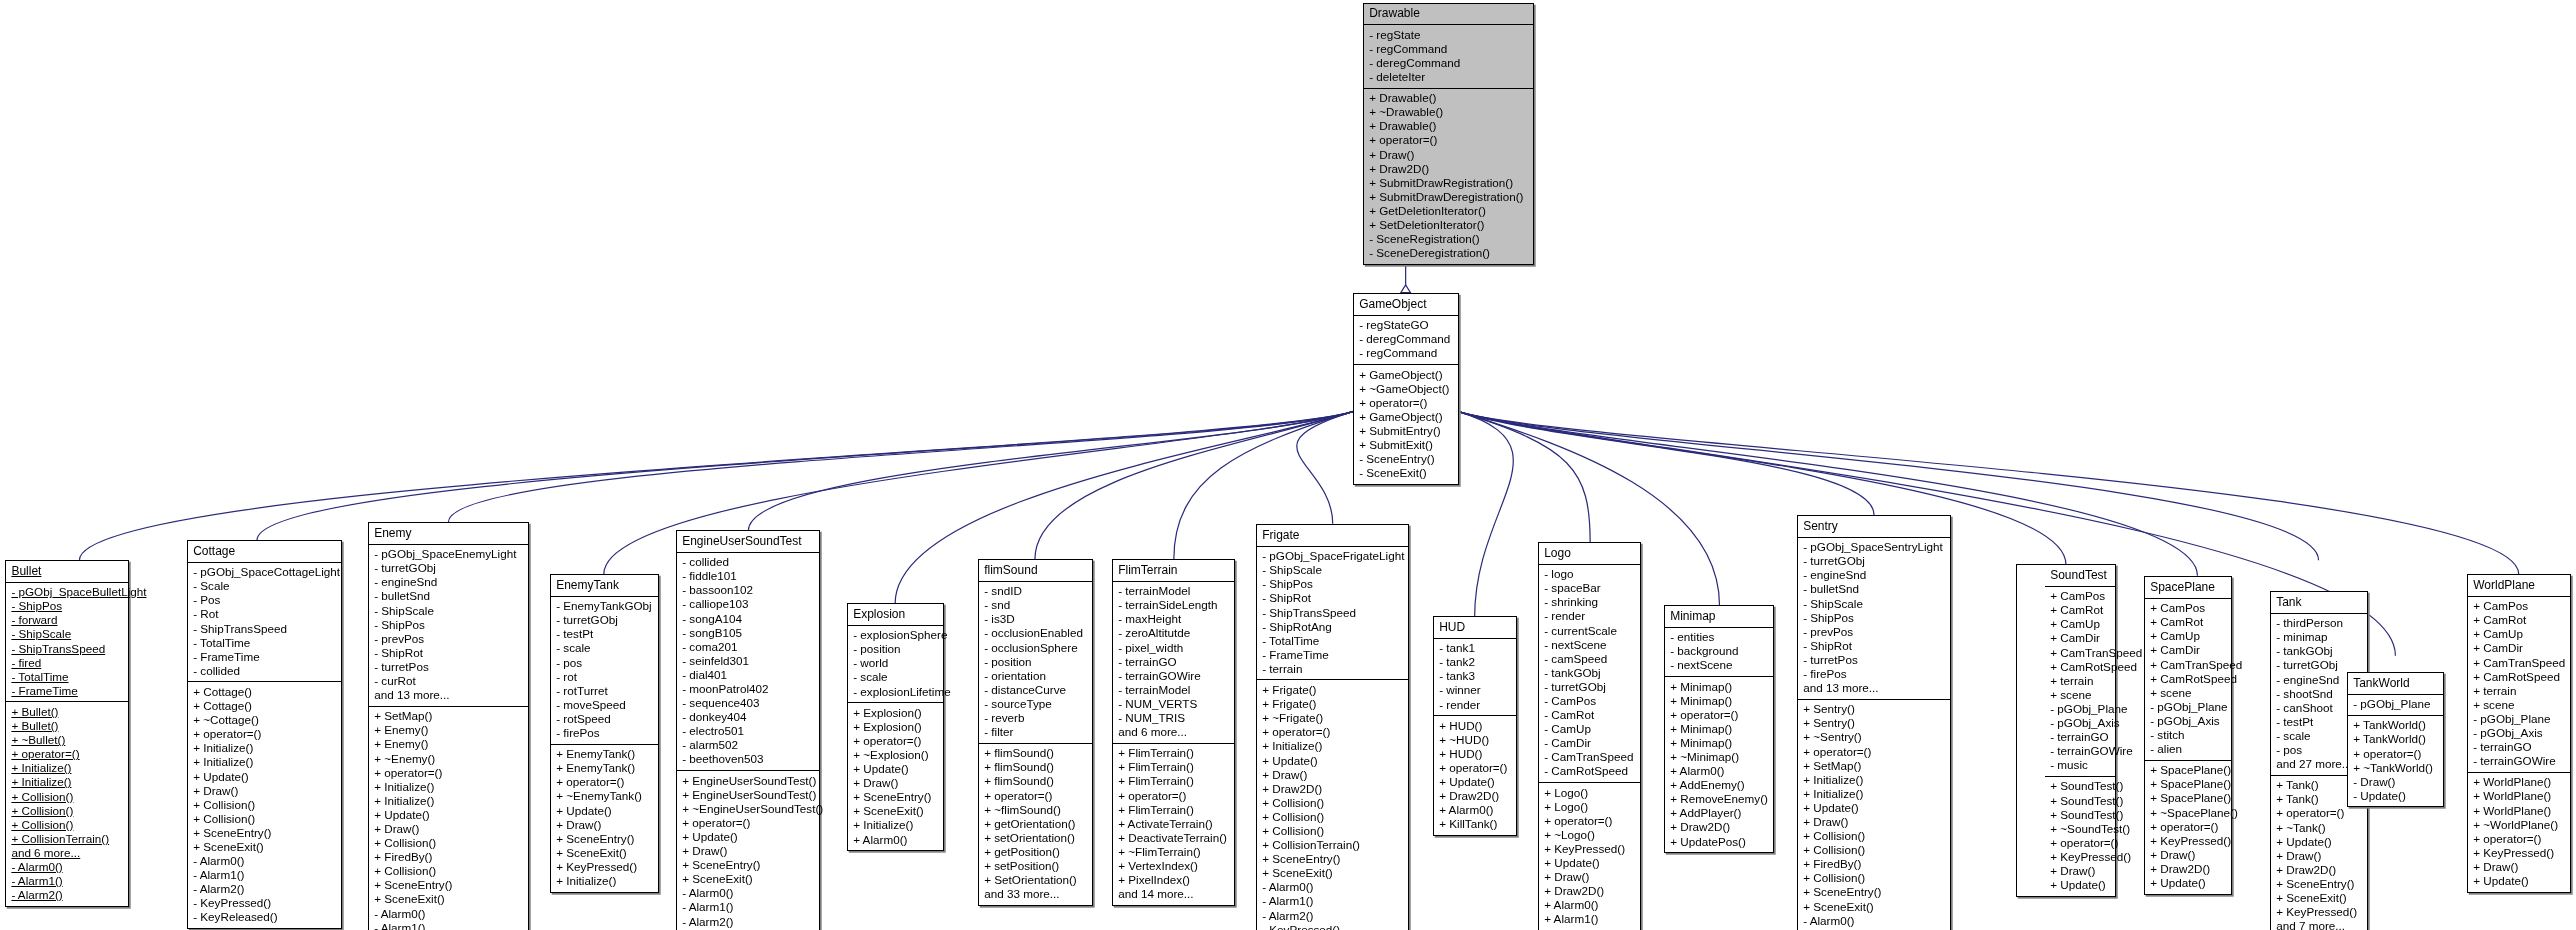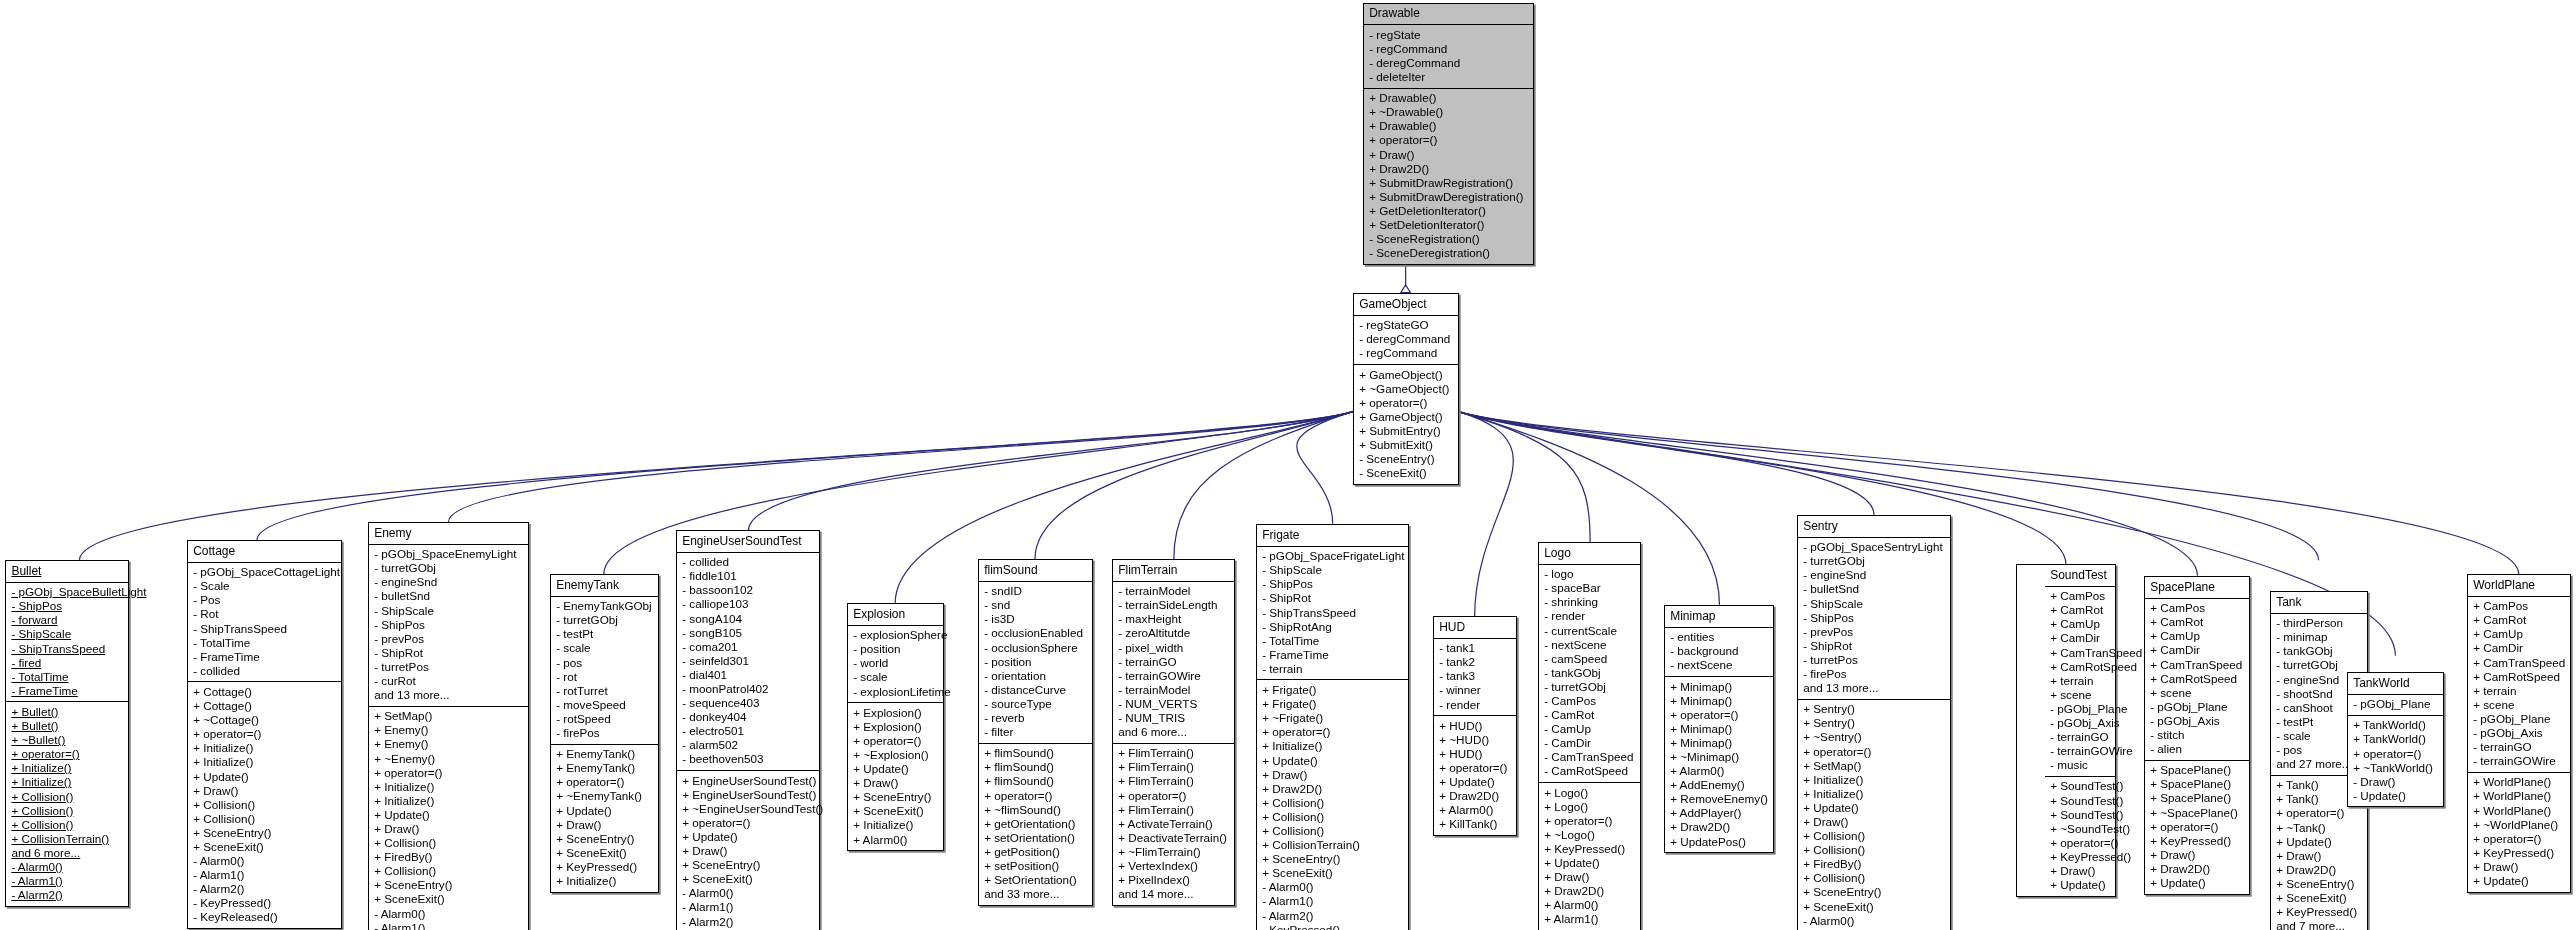--- a/index.html
+++ b/index.html
@@ -571,21 +571,21 @@
           <div class="row">+ SoundTest()</div>
           <div class="row">+ SoundTest()</div>
           <div class="row">+ SoundTest()</div>
           <div class="row">+ ~SoundTest()</div>
           <div class="row">+ operator=()</div>
           <div class="row">+ KeyPressed()</div>
           <div class="row">+ Draw()</div>
           <div class="row">+ Update()</div>
         </div>
       </div>
-      <div class="uml-box" style="left: 2144px; top: 576px; width: 106px;">
+      <div class="uml-box" style="left: 2144px; top: 576px; width: 88px;">
         <div class="uml-title">SpacePlane</div>
         <div class="uml-attrs">
           <div class="row">+ CamPos</div>
           <div class="row">+ CamRot</div>
           <div class="row">+ CamUp</div>
           <div class="row">+ CamDir</div>
           <div class="row">+ CamTranSpeed</div>
           <div class="row">+ CamRotSpeed</div>
           <div class="row">+ scene</div>
           <div class="row">- pGObj_Plane</div>

